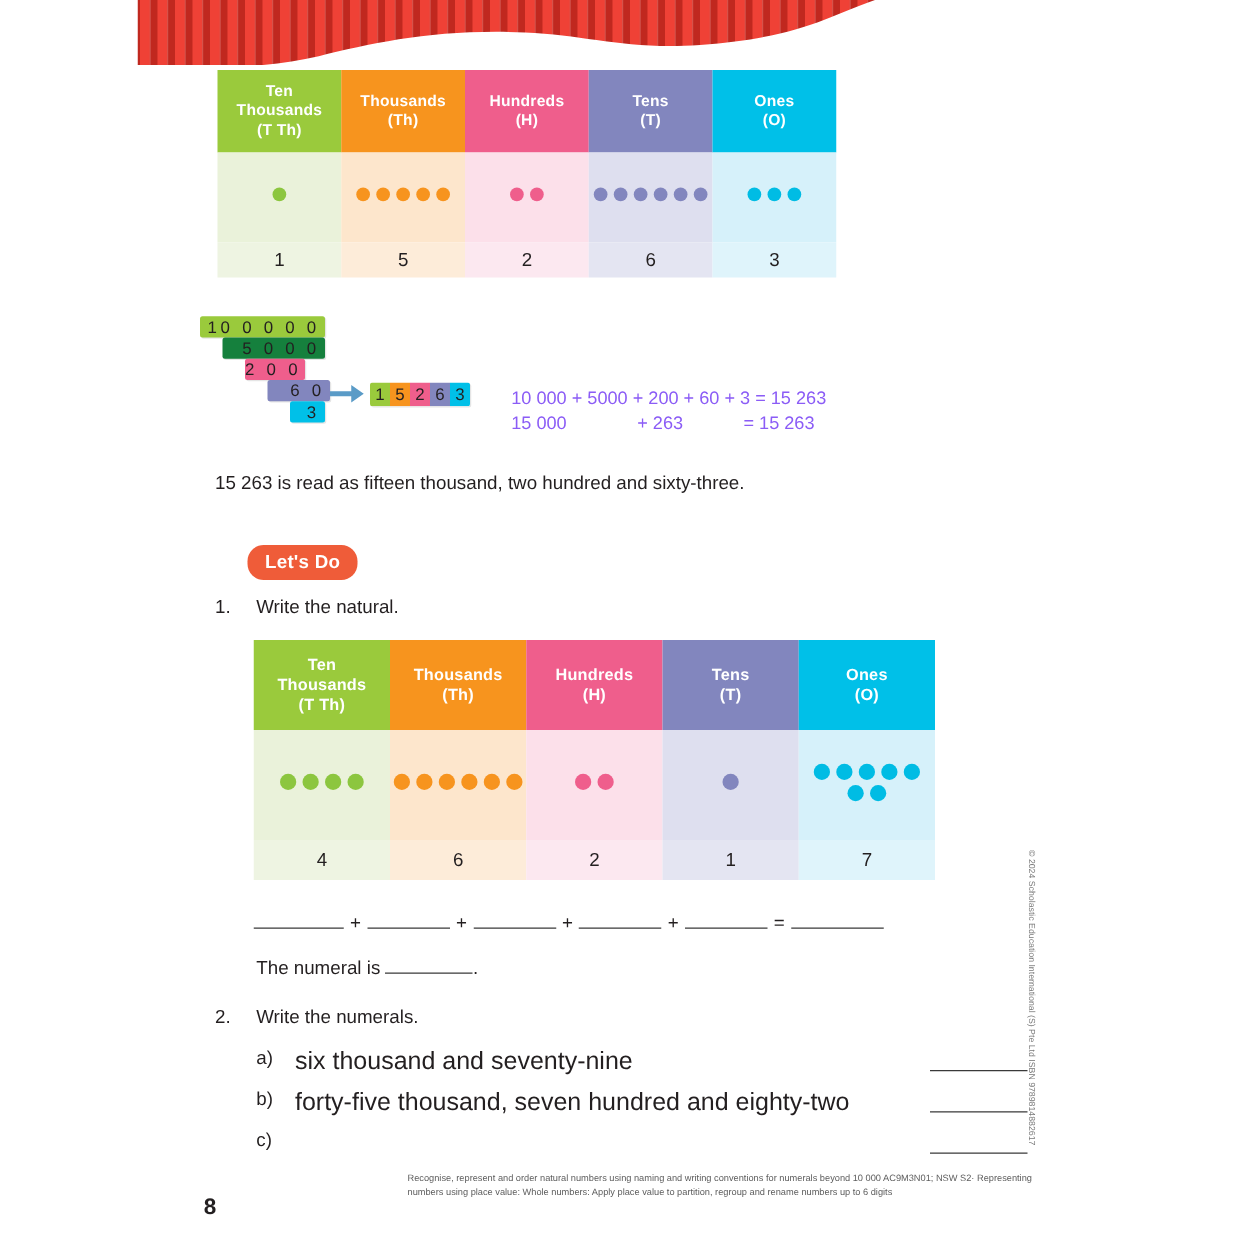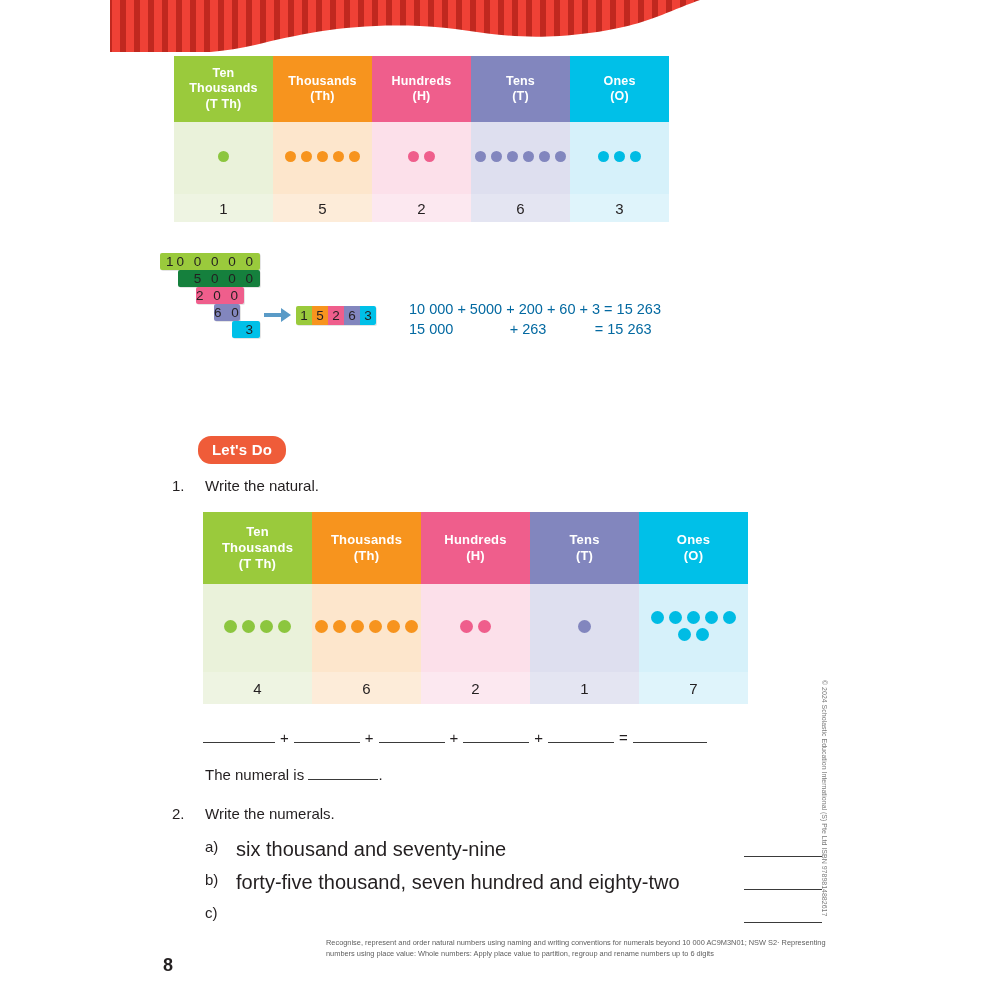--- a/index.html
+++ b/index.html
@@ -129,23 +129,23 @@
     left: 264px;
     top: 307px;
     width: 28px;
     height: 16px;
   }
 
   
   #equations {
     position: absolute;
     left: 409px;
-    top: 299px;
+    top: 309px;
     font-size: 14.5px;
-    color: #0369a1;
+    color: #8b5cf6;
     line-height: 20px;
     white-space: pre;
     font-family: "Liberation Sans", sans-serif;
   }
 
   
   .bodytext {
     position: absolute;
     font-size: 15px;
     color: #231f20;
@@ -314,39 +314,40 @@
       <td class="digit-cell" style="background: rgb(228, 229, 242);">6</td>
       <td class="digit-cell" style="background: rgb(223, 244, 251);">3</td>
     </tr>
   </tbody>
     </table>
 
   <div id="strips">
       <div class="strip" style="background: rgb(154, 202, 60); left: 0px; top: 0px; width: 100px;">10 0 0 0 0</div>
       <div class="strip" style="background: #15803d; left: 18px; top: 17px; width: 82px;">5 0 0 0</div>
       <div class="strip" style="background: rgb(239, 94, 140); left: 36px; top: 34px; width: 48px;">2 0 0</div>
-      <div class="strip" style="background: rgb(130, 134, 190); left: 54px; top: 51px; width: 26px;">6 0</div>
+      <div class="strip" style="background: rgb(130, 134, 190); left: 54px; top: 51px; width: 50px;">6 0</div>
       <div class="strip" style="background: rgb(0, 192, 232); left: 72px; top: 68px; width: 28px;">3</div>
     </div>
 
   <svg id="arrow" viewBox="0 0 28 16">
     <path d="M0,6 L17,6 L17,1 L27,8 L17,15 L17,10 L0,10 Z" fill="#5A9BC7"></path>
   </svg>
 
   <div id="combined">
       <span class="cd" style="background: rgb(154, 202, 60);">1</span>
       <span class="cd" style="background: rgb(247, 148, 30);">5</span>
       <span class="cd" style="background: rgb(239, 94, 140);">2</span>
       <span class="cd" style="background: rgb(130, 134, 190);">6</span>
       <span class="cd" style="background: rgb(0, 192, 232);">3</span>
     </div>
 
   <div id="equations"><span>10 000 + 5000 + 200 + 60 + 3 = 15 263</span>
 <span>15 000              + 263            = 15 263</span></div>
 
+  <div class="bodytext" id="read-sentence">15 263 is read as fifteen thousand, two hundred and sixty-three.</div>
 
   <div id="lets-do">Let's Do</div>
 
   <div class="q-num" id="q1-num">1.</div>
   <div class="q-text" id="q1-text">Write the natural.</div>
 
   <table id="table2" class="pv-table">
     <tbody>
         <tr>
       <td class="hdr" style="background: rgb(154, 202, 60);">

